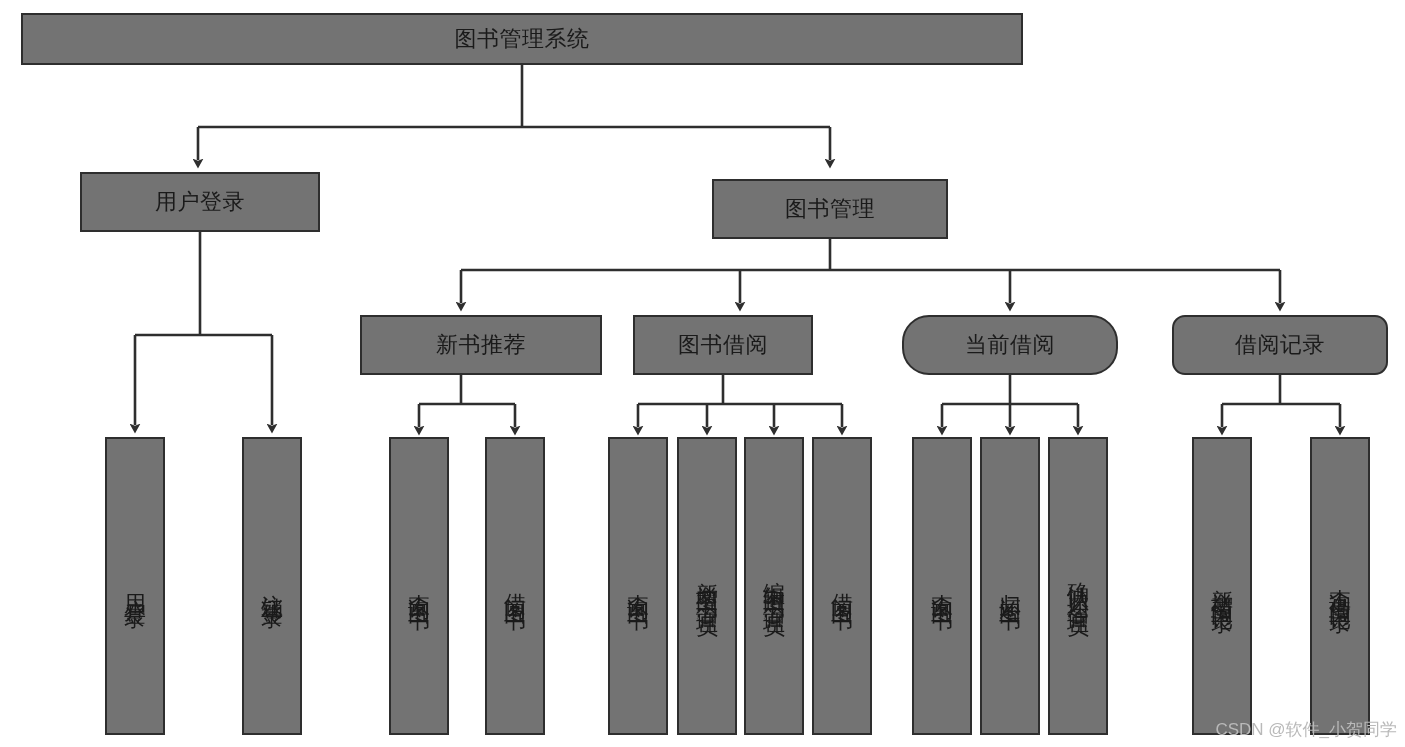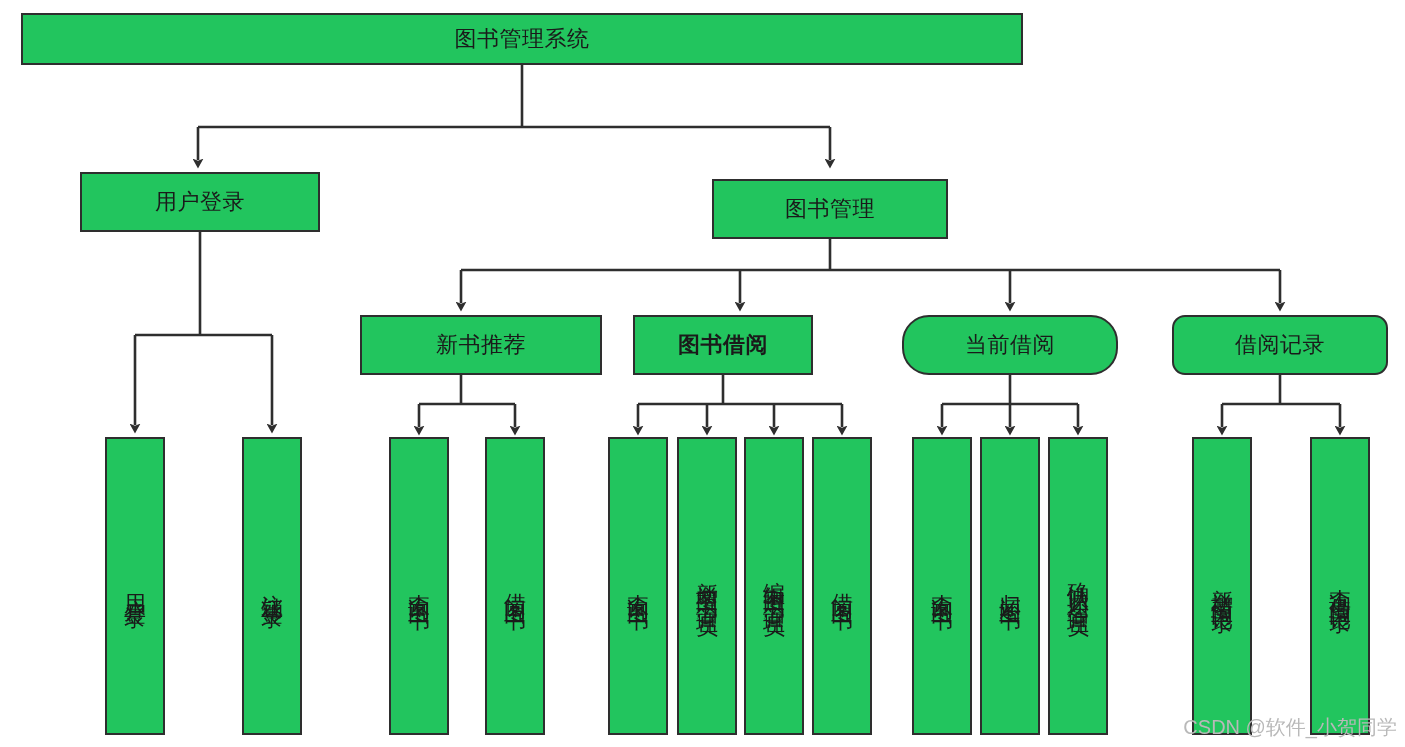--- a/index.html
+++ b/index.html
@@ -20,21 +20,21 @@
   svg#wires {
     position: absolute;
     left: 0;
     top: 0;
     width: 1405px;
     height: 747px;
   }
   .node {
     position: absolute;
     box-sizing: border-box;
-    background: #22c55e;
+    background: #737373;
     border: 2px solid #2e2e2e;
     display: flex;
     align-items: center;
     justify-content: center;
     z-index: 2;
   }
   .node-label {
     color: #1a1a1a;
     line-height: 1.18;
     letter-spacing: 0.5px;
@@ -50,21 +50,21 @@
     writing-mode: vertical-rl;
     text-orientation: upright;
     font-size: 22px;
     letter-spacing: 5px;
     line-height: 1;
   }
   .watermark {
     position: absolute;
     right: 8px;
     bottom: 6px;
-    font-size: 20px;
+    font-size: 17px;
     color: #b9b9b9;
     z-index: 3;
     white-space: nowrap;
     font-family: "Liberation Sans", "DejaVu Sans", sans-serif;
   }
 </style>
 </head>
 <body>
 
 <div id="canvas">
@@ -128,21 +128,21 @@
   </div>
 
   <div class="node horiz" style="left:712px; top:179px; width:236px; height:60px;">
     <span class="node-label">图书管理</span>
   </div>
 
   <div class="node horiz" style="left:360px; top:315px; width:242px; height:60px;">
     <span class="node-label">新书推荐</span>
   </div>
 
-  <div class="node horiz" style="left:633px; top:315px; width:180px; height:60px;font-weight:bold;">
+  <div class="node horiz" style="left:633px; top:315px; width:180px; height:60px;">
     <span class="node-label">图书借阅</span>
   </div>
 
   <div class="node horiz" style="left:902px; top:315px; width:216px; height:60px;border-radius:27px;">
     <span class="node-label">当前借阅</span>
   </div>
 
   <div class="node horiz" style="left:1172px; top:315px; width:216px; height:60px;border-radius:13px;">
     <span class="node-label">借阅记录</span>
   </div>

